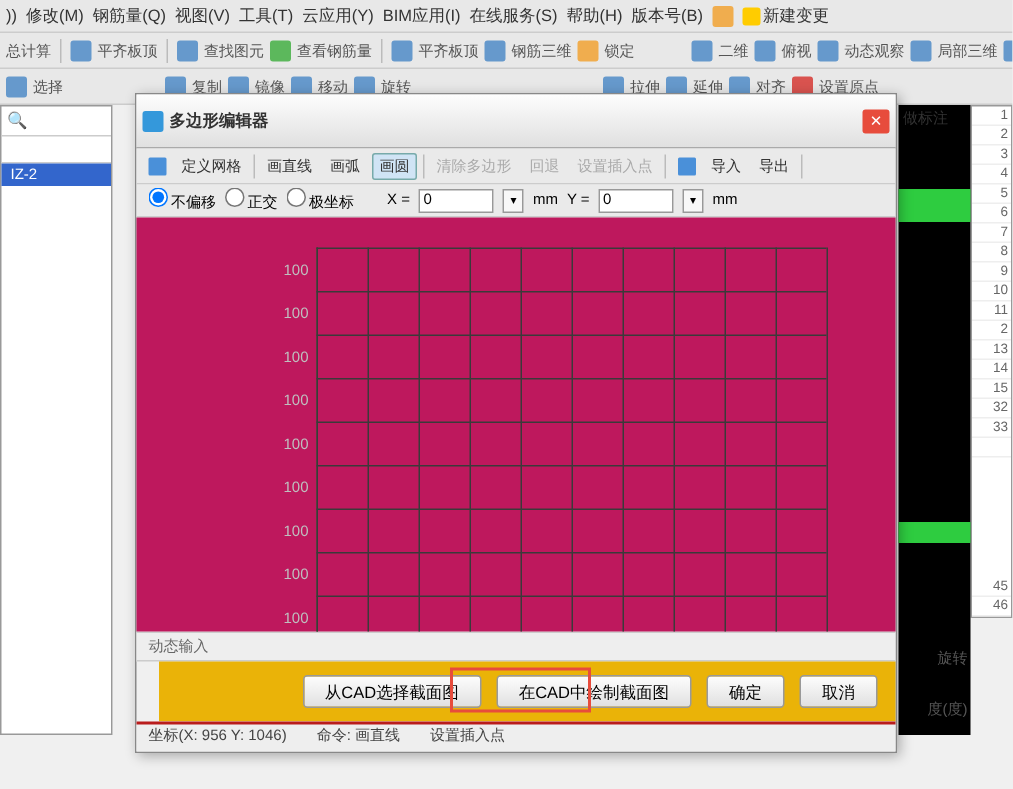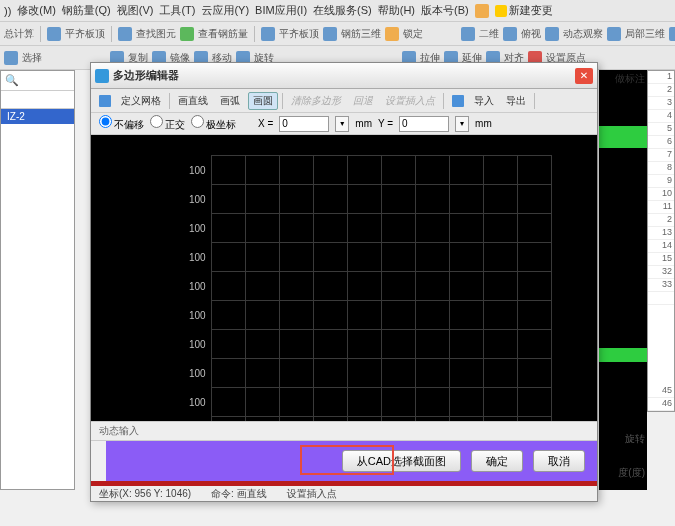--- a/index.html
+++ b/index.html
@@ -31,57 +31,57 @@
 .right-ruler { position: absolute; right: 0; top: 70px; width: 28px; background: #fff; border: 1px solid #999; font-size: 9px; }
 .ruler-tick { height: 13px; padding: 0 2px; border-bottom: 1px solid #eee; text-align: right; color: #666; }
 
 
 .right-dark { position: absolute; right: 28px; top: 70px; width: 48px; height: 420px; background: #000; }
 .right-dark .green-bar { height: 22px; background: #2ecc40; margin-top: 56px; }
 .right-dark .green-bar2 { height: 14px; background: #2ecc40; margin-top: 200px; }
 
 
 .dialog { position: absolute; left: 90px; top: 62px; width: 508px; height: 440px; background: #f0f0f0; border: 1px solid #888; box-shadow: 2px 2px 8px rgba(0,0,0,0.3); display: flex; flex-direction: column; }
-.dlg-title { height: 26px; background: linear-gradient(#fdfdfd, #e0e0e0); display: flex; align-items: center; padding: 0 4px; border-bottom: 1px solid #aaa; justify-content: space-between; }
+.dlg-title { height: 36px; background: linear-gradient(#fdfdfd, #e0e0e0); display: flex; align-items: center; padding: 0 4px; border-bottom: 1px solid #aaa; justify-content: space-between; }
 .dlg-title-icon { width: 14px; height: 14px; background: #3498db; border-radius: 2px; margin-right: 4px; }
 .dlg-title-text { flex: 1; color: #333; font-weight: bold; }
 .dlg-close { width: 18px; height: 16px; background: #e74c3c; color: #fff; display: flex; align-items: center; justify-content: center; font-size: 10px; cursor: pointer; border-radius: 2px; }
 
 
 .dlg-toolbar { height: 24px; background: #eaeaea; display: flex; align-items: center; padding: 0 4px; gap: 4px; border-bottom: 1px solid #ccc; font-size: 10px; }
 .dlg-tb-item { display: flex; align-items: center; gap: 10px; padding: 1px 4px; cursor: pointer; color: #333; }
 .dlg-tb-item.active { background: #d0e4f5; border: 1px solid #7aa; border-radius: 2px; }
-.dlg-tb-item.disabled { color: #aaa; font-style: italic; }
+.dlg-tb-item.disabled { color: #aaa; }
 .dlg-tb-icon { width: 12px; height: 12px; background: #4a90d9; border-radius: 1px; }
 .dlg-tb-sep { width: 1px; height: 16px; background: #bbb; }
 
 
 .dlg-options { height: 22px; background: #eaeaea; display: flex; align-items: center; padding: 0 8px; gap: 6px; border-bottom: 1px solid #ccc; font-size: 10px; }
 .dlg-options input[type="radio"] { margin-right: 2px; }
 .dlg-options .coord-input { width: 50px; height: 16px; border: 1px solid #999; padding: 0 2px; font-size: 10px; }
 .dlg-options .dd { width: 14px; height: 16px; border: 1px solid #999; background: #f8f8f8; display: inline-flex; align-items: center; justify-content: center; font-size: 8px; }
 
 
-.dlg-canvas { flex: 1; background: #000000; position: relative; overflow: hidden; }
+.dlg-canvas { flex: 1; background: #be185d; position: relative; overflow: hidden; }
 .grid { position: absolute; left: 120px; top: 20px; width: 340px; height: 290px; }
 .grid-line-h { position: absolute; left: 0; right: 0; height: 1px; background: #3a3a3a; }
 .grid-line-v { position: absolute; top: 0; bottom: 0; width: 1px; background: #3a3a3a; }
 .grid-label { position: absolute; color: #bfbfbf; font-size: 10px; }
 .axis-v { position: absolute; top: 0; bottom: 0; width: 1px; background: #2a6e2a; }
 
 
 .dlg-dyn { height: 20px; background: #eee; display: flex; align-items: center; padding: 0 8px; border-top: 1px solid #ccc; border-bottom: 1px solid #ccc; font-size: 10px; color: #666; }
 
 
-.dlg-buttons { height: 40px; background: #8b5cf6; display: flex; align-items: center; justify-content: flex-end; padding: 0 12px; gap: 10px; margin-left: 15px; }
+.dlg-buttons { height: 40px; background: #eab308; display: flex; align-items: center; justify-content: flex-end; padding: 0 12px; gap: 10px; margin-left: 15px; }
 .dlg-btn { height: 22px; padding: 0 14px; background: linear-gradient(#fdfdfd, #e0e0e0); border: 1px solid #999; border-radius: 3px; font-size: 11px; cursor: pointer; display: flex; align-items: center; }
 .highlight-box { position: absolute; border: 2px solid #e74c3c; pointer-events: none; }
 
 
-.dlg-status { height: 20px; background: #eee; display: flex; align-items: center; padding: 0 8px; gap: 20px; border-top: 5px solid #b91c1c; font-size: 10px; color: #444; }
+.dlg-status { height: 20px; background: #eee; display: flex; align-items: flex-start; padding: 0 8px; gap: 20px; border-top: 2px solid #b91c1c; font-size: 10px; color: #444; }
 
 
 .br-text { position: absolute; right: 30px; font-size: 10px; color: #555; }
 </style>
 </head>
 <body>
 
 <div class="main-menubar">
   <span>))</span>
   <span>修改(M)</span>
@@ -184,21 +184,21 @@
   <div style="height:80px"></div>
   <div class="ruler-tick">45</div>
   <div class="ruler-tick">46</div>
 </div>
 
 <div class="right-dark">
   <div class="green-bar"></div>
   <div class="green-bar2"></div>
 </div>
 
-<div style="position:absolute;right:30px;top:72px;font-size:10px;color:#333">做标注</div>
+<div style="position:absolute;right:43px;top:72px;font-size:10px;color:#333">做标注</div>
 
 <div class="dialog">
   <div class="dlg-title">
     <span class="dlg-title-icon"></span>
     <span class="dlg-title-text">多边形编辑器</span>
     <span class="dlg-close">✕</span>
   </div>
 
   <div class="dlg-toolbar">
     <div class="dlg-tb-item">
@@ -291,20 +291,21 @@
 
     </div>
   </div>
 
   <div class="dlg-dyn">
     <span>动态输入</span>
   </div>
 
   <div class="dlg-buttons">
     <button class="dlg-btn">从CAD选择截面图</button>
+    <button class="dlg-btn">在CAD中绘制截面图</button>
     <button class="dlg-btn">确定</button>
     <button class="dlg-btn">取消</button>
   </div>
 
   <div class="dlg-status">
     <span>坐标(X: 956 Y: 1046)</span>
     <span><span>命令:</span> <span>画直线</span></span>
     <span>设置插入点</span>
   </div>
 </div>

